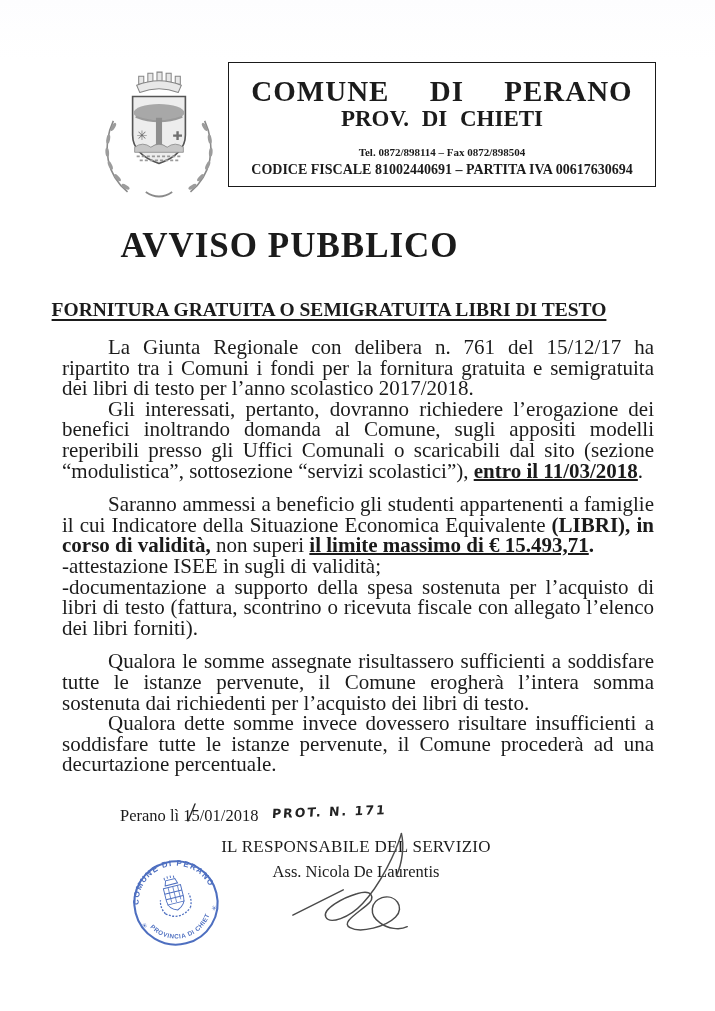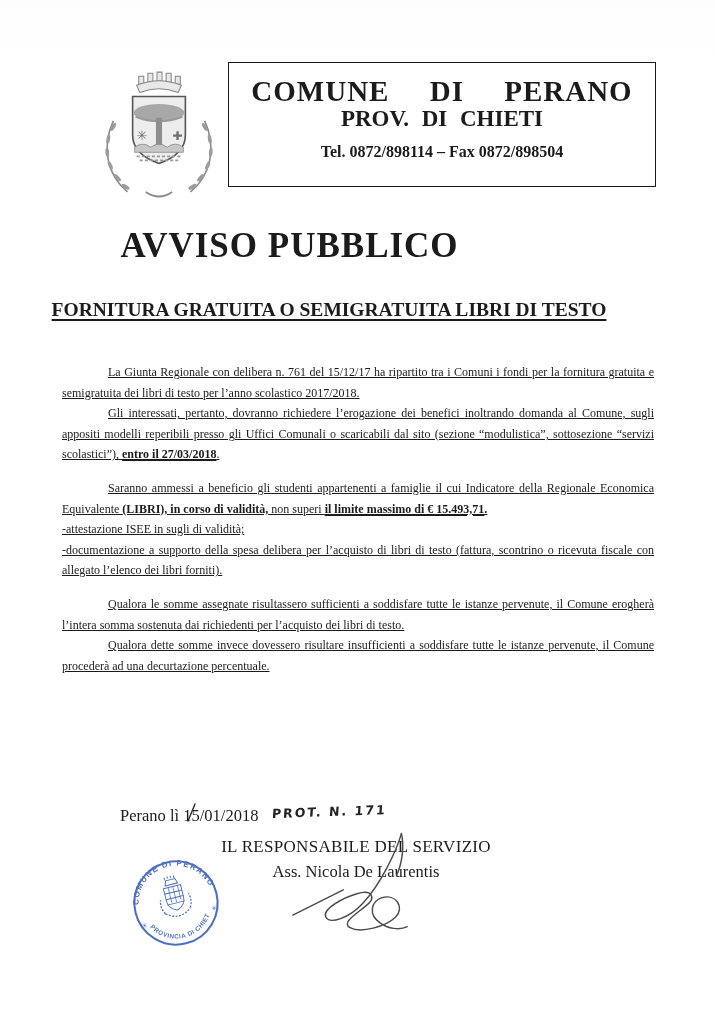--- a/index.html
+++ b/index.html
@@ -15,33 +15,33 @@
 
   
   .emblem{position:absolute;left:93px;top:64px;width:132px;height:136px;}
   .hdr-box{
     position:absolute;left:228px;top:62px;width:428px;height:125px;
     border:1.5px solid #1a1a1a;background:#fff;
     text-align:center;box-sizing:border-box;padding-top:12px;
   }
   .org-name{font-size:29px;font-weight:bold;word-spacing:32px;letter-spacing:1px;line-height:32px;}
   .org-prov{font-size:23px;font-weight:bold;word-spacing:7px;line-height:24px;}
-  .org-contact{font-size:16px;font-weight:bold;margin-top:12px;line-height:18px;}
+  .org-contact{font-size:11px;font-weight:bold;margin-top:12px;line-height:18px;}
   .org-fiscal{font-size:14px;font-weight:bold;line-height:18px;}
 
   
   .title{position:absolute;left:0;top:226px;width:579px;text-align:center;
     font-size:35px;font-weight:bold;letter-spacing:1px;}
   .subtitle{position:absolute;left:0;top:299px;width:658px;text-align:center;
     font-size:19.5px;font-weight:bold;}
   .subtitle span{text-decoration:underline;text-decoration-thickness:2.2px;text-underline-offset:3px;}
 
   
-  .bodytext{position:absolute;left:62px;top:362px;width:592px;
-    font-size:12px;line-height:20.6px;text-align:justify;text-decoration:underline;}
+  .bodytext{position:absolute;left:62px;top:337px;width:592px;
+    font-size:21px;line-height:20.6px;text-align:justify;}
   .bodytext p{margin:0;}
   .bodytext p.ind{text-indent:46px;}
   .bodytext p.gap{margin-top:13px;}
   .b{font-weight:bold;}
   .u{text-decoration:underline;text-decoration-thickness:1.6px;}
 
   
   .dateline{position:absolute;left:120px;top:806px;font-size:16.5px;}
   .date-stroke{position:absolute;left:186px;top:803px;width:12px;height:20px;}
   .prot{position:absolute;left:272px;top:804px;
@@ -101,31 +101,32 @@
       <ellipse cx="106" cy="112" rx="4.5" ry="1.8" transform="rotate(135 106 112)"></ellipse>
       <ellipse cx="98" cy="121" rx="4.5" ry="1.8" transform="rotate(150 98 121)"></ellipse>
     </g>
     <path d="M52 126 q13 9 26 0" stroke="#8a8a8a" stroke-width="1.8" fill="none"></path>
   </svg>
 
   <div class="hdr-box">
     <div class="org-name">COMUNE DI PERANO</div>
     <div class="org-prov">PROV. DI CHIETI</div>
     <div class="org-contact">Tel. 0872/898114 – Fax  0872/898504</div>
+    <div class="org-fiscal">CODICE FISCALE 81002440691 – PARTITA IVA  00617630694</div>
   </div>
 
   <div class="title">AVVISO PUBBLICO</div>
   <div class="subtitle"><span>FORNITURA GRATUITA O SEMIGRATUITA LIBRI DI TESTO</span></div>
 
   <div class="bodytext">
     <p class="ind"><span>La Giunta Regionale  con delibera n. 761 del 15/12/17 ha ripartito tra i Comuni i fondi  per la fornitura gratuita e semigratuita dei libri di testo per l’anno scolastico 2017/2018.</span></p>
-    <p class="ind"><span>Gli interessati, pertanto, dovranno richiedere l’erogazione dei benefici inoltrando domanda al Comune, sugli appositi  modelli reperibili presso gli Uffici Comunali o scaricabili dal sito (sezione “modulistica”, sottosezione “servizi scolastici”), </span><span class="b u">entro il 27/03/2018</span><span>.</span></p>
-    <p class="gap ind"><span>Saranno ammessi a beneficio gli studenti appartenenti a famiglie il cui Indicatore della Regionale Economica Equivalente </span><span class="b">(LIBRI), in corso di validità,</span><span> non superi </span><span class="b u">il limite massimo di € 15.493,71</span><span class="b">.</span></p>
+    <p class="ind"><span>Gli interessati, pertanto, dovranno richiedere l’erogazione dei benefici inoltrando domanda al Comune, sugli appositi  modelli reperibili presso gli Uffici Comunali o scaricabili dal sito (sezione “modulistica”, sottosezione “servizi scolastici”), </span><span class="b u">entro il 11/03/2018</span><span>.</span></p>
+    <p class="gap ind"><span>Saranno ammessi a beneficio gli studenti appartenenti a famiglie il cui Indicatore della Situazione Economica Equivalente </span><span class="b">(LIBRI), in corso di validità,</span><span> non superi </span><span class="b u">il limite massimo di € 15.493,71</span><span class="b">.</span></p>
     <p><span>-attestazione ISEE in sugli di validità;</span></p>
-    <p><span>-documentazione a supporto della spesa delibera per l’acquisto di libri di testo (fattura, scontrino o ricevuta fiscale con allegato l’elenco dei libri forniti).</span></p>
+    <p><span>-documentazione a supporto della spesa sostenuta per l’acquisto di libri di testo (fattura, scontrino o ricevuta fiscale con allegato l’elenco dei libri forniti).</span></p>
     <p class="gap ind"><span>Qualora le somme assegnate risultassero sufficienti a soddisfare tutte le istanze pervenute, il Comune erogherà l’intera somma sostenuta dai richiedenti per l’acquisto dei libri di testo.</span></p>
     <p class="ind"><span>Qualora dette somme invece dovessero risultare insufficienti a soddisfare tutte le istanze pervenute, il Comune procederà ad una decurtazione percentuale.</span></p>
   </div>
 
   <div class="dateline">Perano lì 15/01/2018</div>
   <svg class="date-stroke" viewBox="0 0 12 20">
     <path d="M9 1 L2 18" stroke="#2a2a2a" stroke-width="1.4" fill="none" stroke-linecap="round"></path>
   </svg>
   <div class="prot">PROT. N. 171</div>
 

